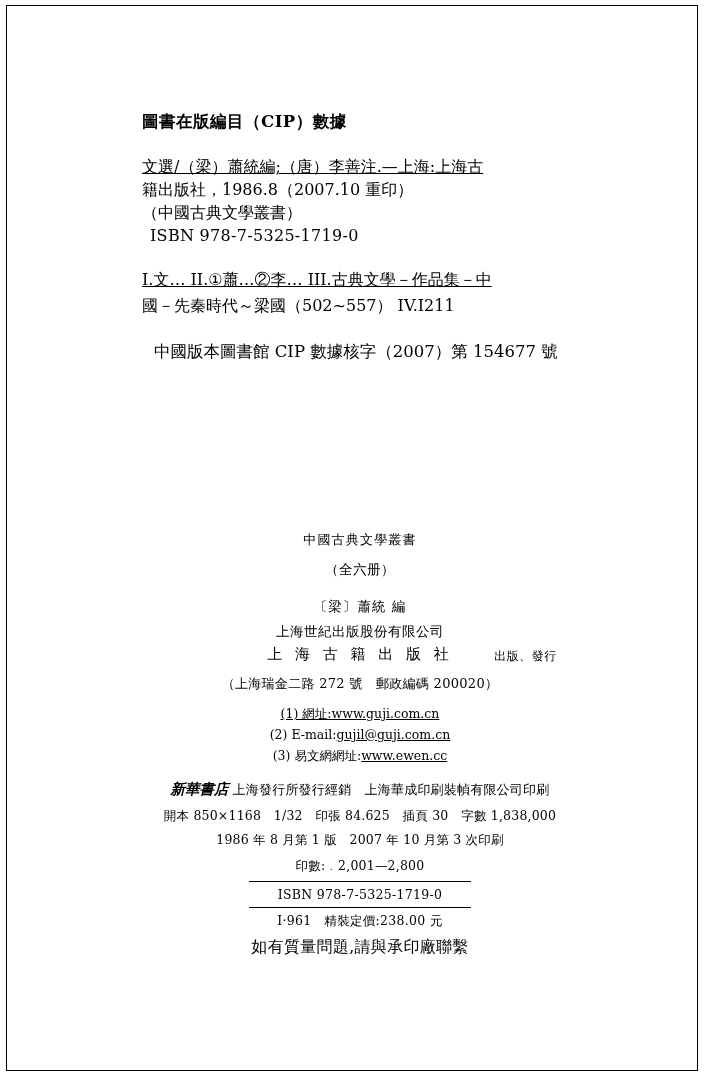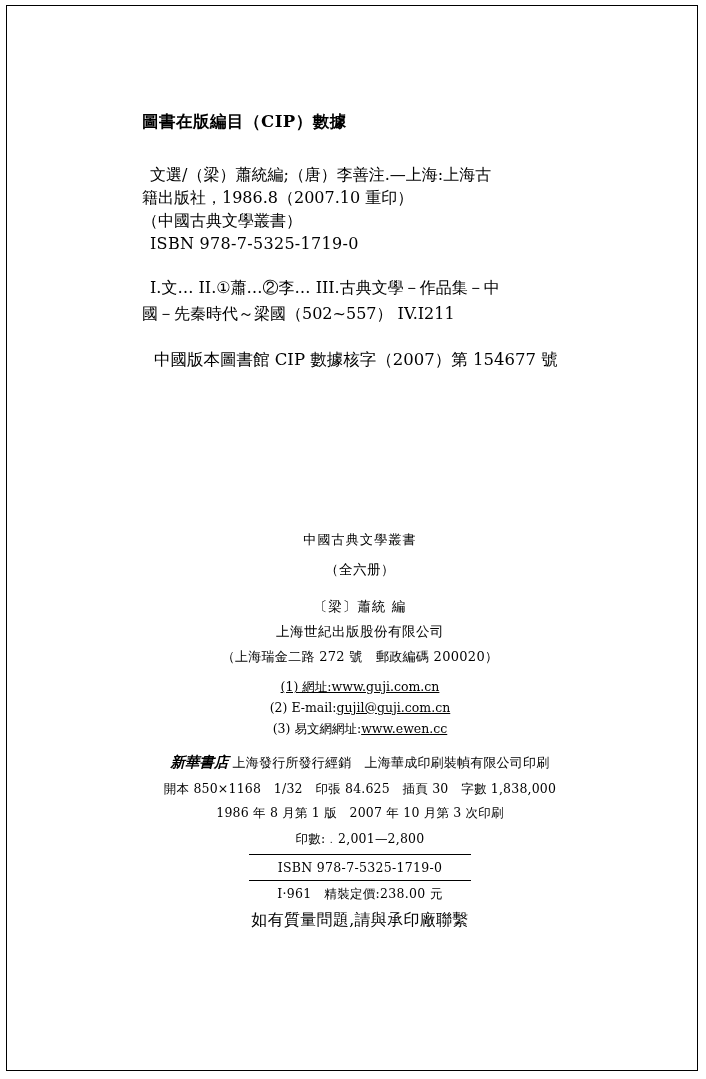--- a/index.html
+++ b/index.html
@@ -38,28 +38,28 @@
   .cip {
     position: absolute;
     left: 135px;
     top: 105px;
     width: 470px;
   }
   .cip-title {
     font-weight: bold;
     font-size: 16.5px;
     letter-spacing: 0.5px;
-    margin-bottom: 30px;
+    margin-bottom: 22px;
   }
   .cip-line {
     font-size: 16px;
     line-height: 23px;
     white-space: nowrap;
   }
-  .cip-indent-0 { margin-left: 8px; }
+  .cip-indent-0 { margin-left: 0; text-decoration: underline; }
   .cip-indent-none { margin-left: 0; }
   .cip-group { margin-bottom: 0px; }
   .cip-gap { height: 20px; }
   .cip-isbn {
     font-size: 16px;
     line-height: 23px;
     margin-left: 8px;
     letter-spacing: 0.3px;
   }
   .cip-class {
@@ -225,20 +225,24 @@
       </div>
 
       <div class="cip-verify">中國版本圖書館 CIP 數據核字（2007）第 154677 號</div>
     </div>
 
     <div class="colophon">
       <div class="c-series">中國古典文學叢書</div>
       <div class="c-vols">（全六册）</div>
       <div class="c-author">〔梁〕蕭統 編</div>
       <div class="c-pub1">上海世紀出版股份有限公司</div>
+      <div class="c-pub2row">
+        <span class="c-pub2">上 海 古 籍 出 版 社</span>
+        <span class="c-pub2-suffix">出版、發行</span>
+      </div>
       <div class="c-addr">（上海瑞金二路 272 號　郵政編碼 200020）</div>
 
       <div class="c-web">
         <span class="u">(1) 網址:www.guji.com.cn</span>
       </div>
       <div class="c-web">
         <span>(2) E-mail:</span><span class="u">gujil@guji.com.cn</span>
       </div>
       <div class="c-web">
         <span>(3) 易文網網址:</span><span class="u">www.ewen.cc</span>

